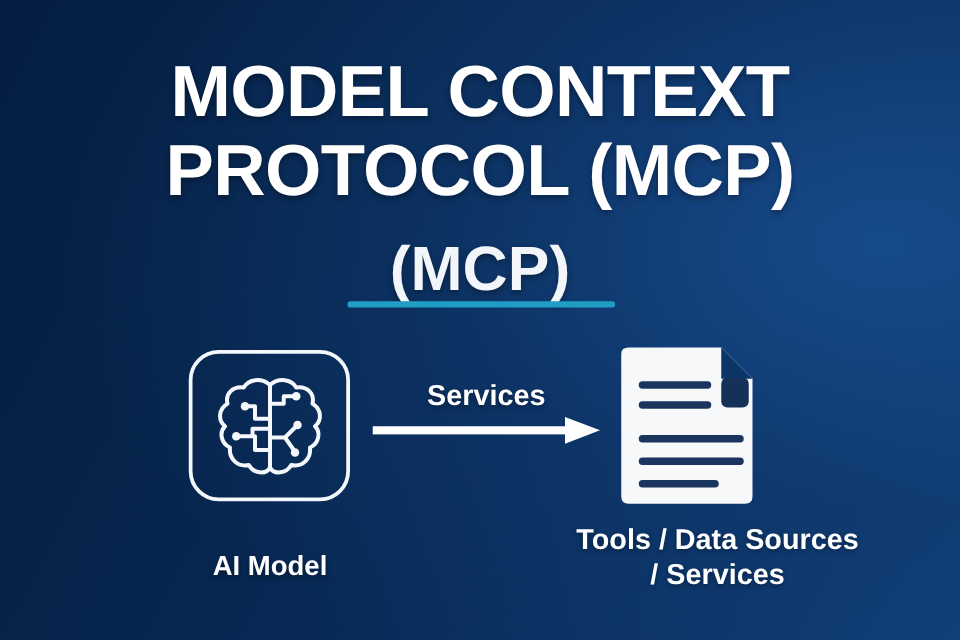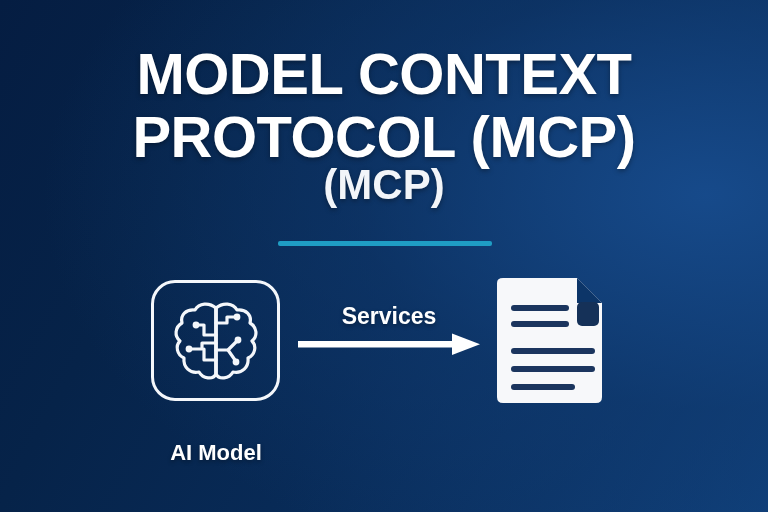--- a/index.html
+++ b/index.html
@@ -24,24 +24,24 @@
     color:#ffffff;
     font-size:58px;
     font-weight:bold;
     line-height:63px;
     letter-spacing:-0.5px;
     text-shadow:0 2px 5px rgba(0,0,0,0.35);
     white-space:pre-line;
   }
   .subtitle {
     position:absolute;
-    left:0; right:0; top:161px;
+    left:0; right:0; top:191px;
     text-align:center;
     color:#f2f5f9;
-    font-size:42px;
+    font-size:50px;
     font-weight:bold;
     line-height:48px;
     text-shadow:0 2px 5px rgba(0,0,0,0.35);
   }
   .divider {
     position:absolute;
     left:278px; top:241px;
     width:214px; height:5px;
     border-radius:2px;
     background:#1f9dc4;
@@ -171,15 +171,17 @@
         <rect x="22" y="44" width="58" height="6" rx="3" fill="#1b355e"></rect>
 
         <rect x="88" y="25" width="22" height="24" rx="5" fill="#153158"></rect>
 
         <rect x="22" y="71" width="84" height="6" rx="3" fill="#1b355e"></rect>
         <rect x="22" y="89" width="84" height="6" rx="3" fill="#1b355e"></rect>
         <rect x="22" y="107" width="64" height="6" rx="3" fill="#1b355e"></rect>
       </svg>
     </div>
 
+    <div class="doc-caption">Tools / Data Sources
+/ Services</div>
 
   </div>
 </div>
 
 </body></html>

